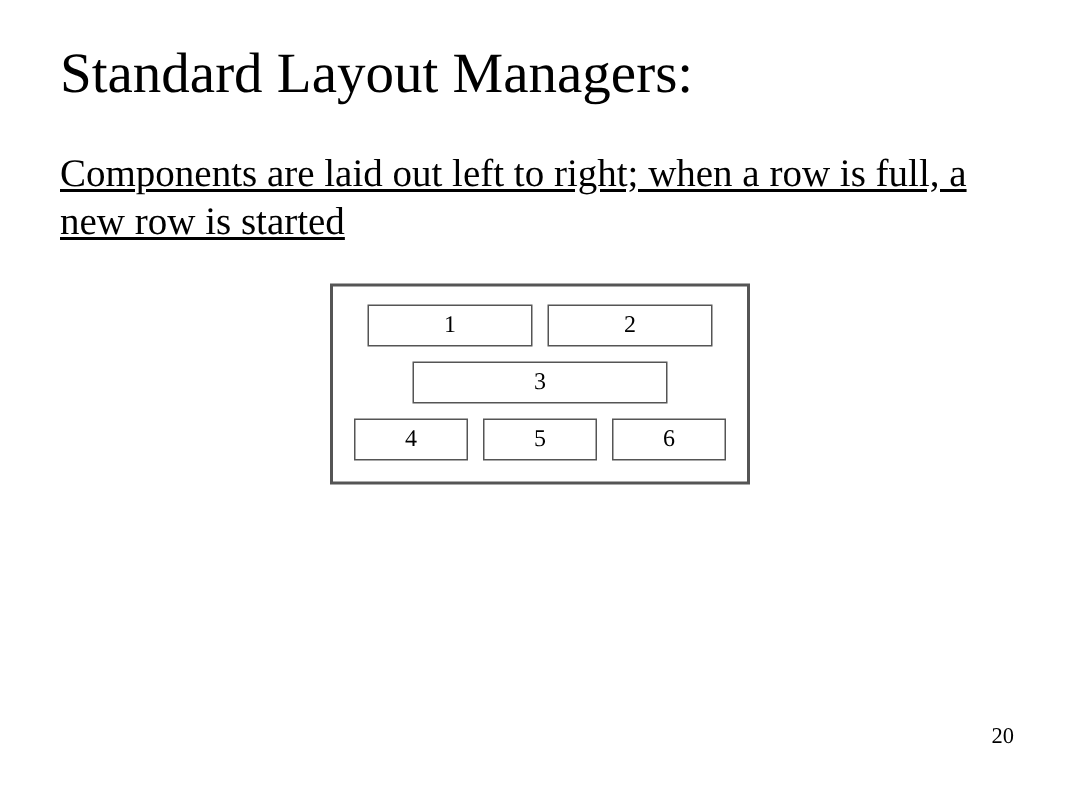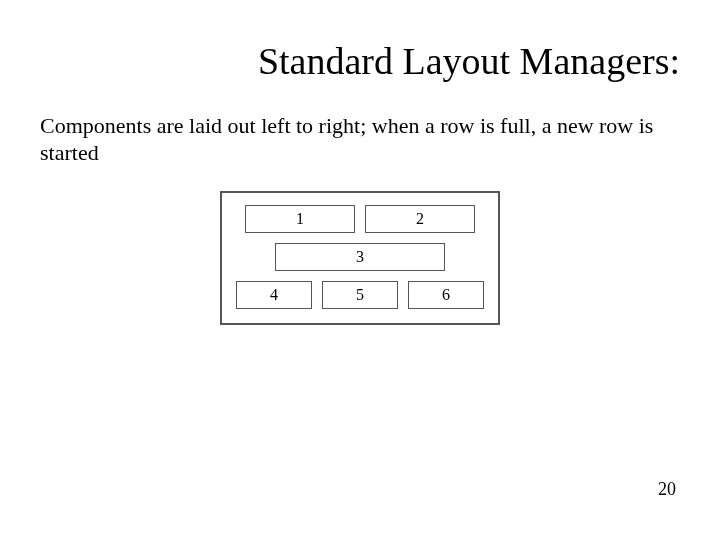--- a/index.html
+++ b/index.html
@@ -14,31 +14,32 @@
   }
   .slide {
     width: 720px;
     height: 540px;
     position: relative;
     box-sizing: border-box;
     padding: 20px 40px 0 40px;
   }
   .title {
     font-size: 38px;
-    text-align: right;
+    text-align: left;
     line-height: 1.15;
-    margin-top: 20px;
+    margin-top: 8px;
     margin-bottom: 28px;
     font-weight: normal;
   }
   .body-text {
-    font-size: 22px;
+    font-size: 26px;
     line-height: 1.25;
     margin: 0 0 24px 0;
     font-weight: normal;
+    text-decoration: underline;
   }
   .diagram {
     width: 280px;
     margin: 0 auto;
     border: 2px solid #555;
     padding: 12px 10px 14px 10px;
     box-sizing: border-box;
   }
   .drow {
     display: flex;
@@ -56,21 +57,21 @@
     font-size: 16px;
     box-sizing: border-box;
   }
   .w-wide   { width: 110px; }
   .w-xwide  { width: 170px; }
   .w-narrow { width: 76px; }
   .page-num {
     position: absolute;
     right: 44px;
     bottom: 40px;
-    font-size: 18px;
+    font-size: 15px;
   }
 </style>
 </head>
 <body>
 
 <div class="slide">
 
   <h1 class="title">
     <span>Standard Layout Managers:</span><br>
   </h1>

